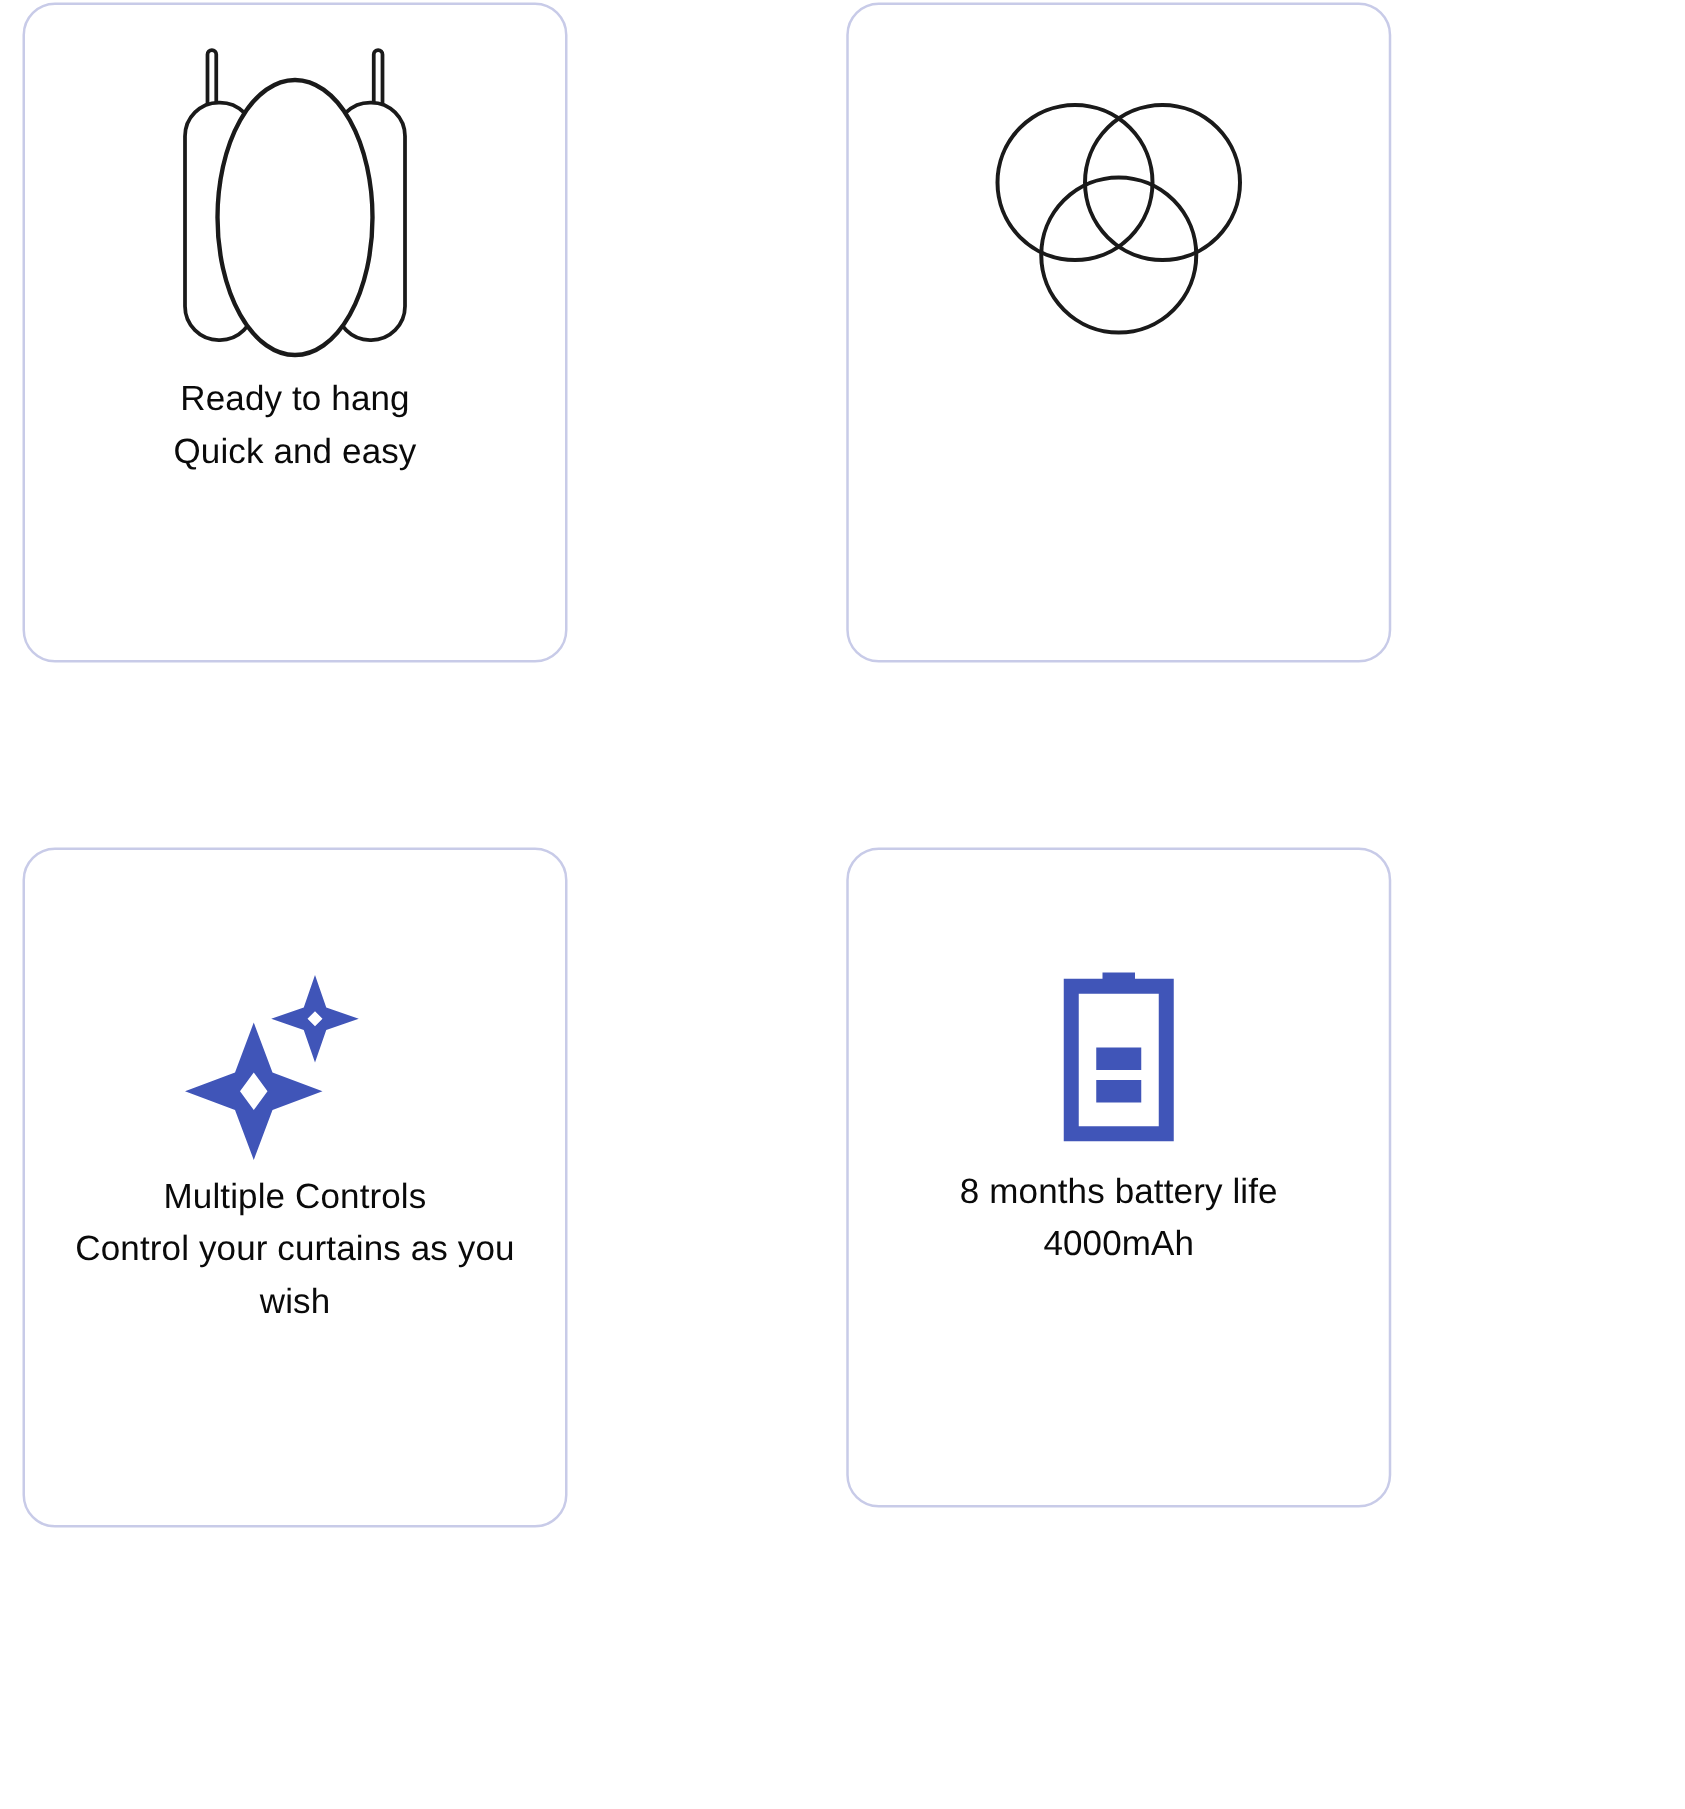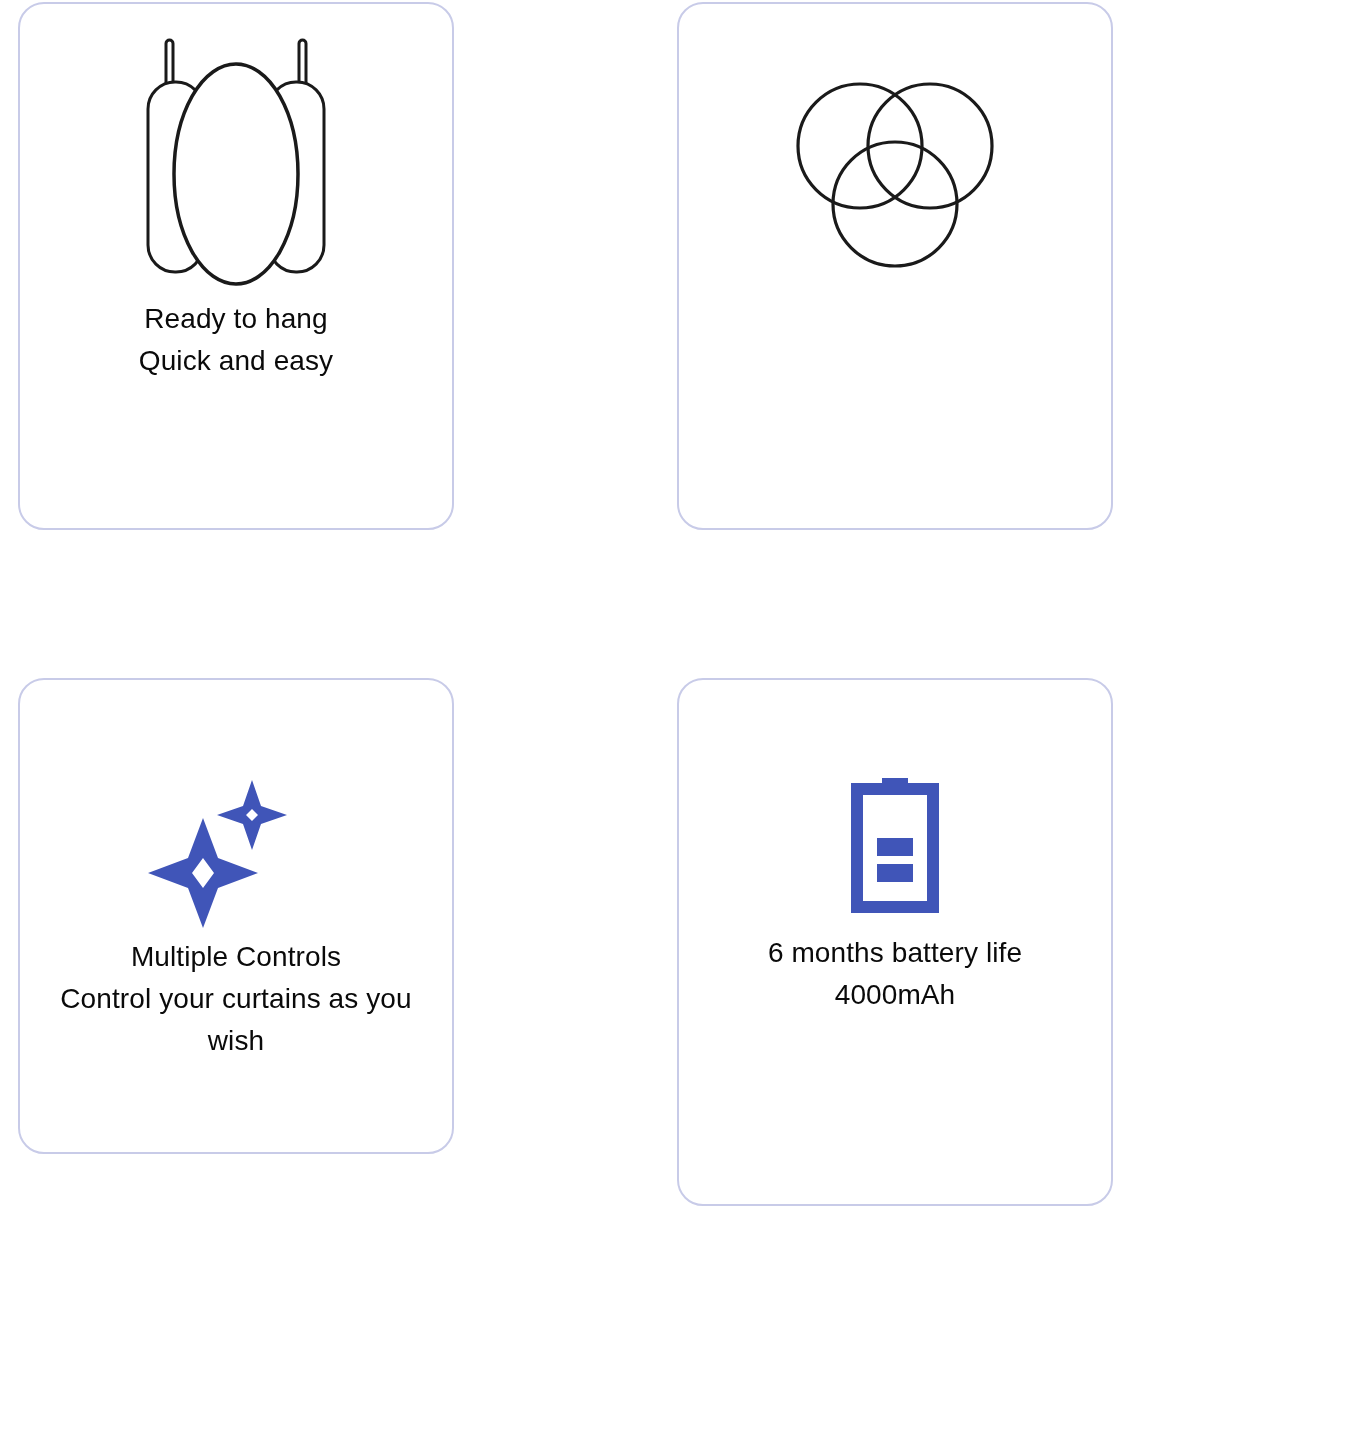--- a/index.html
+++ b/index.html
@@ -29,21 +29,21 @@
     box-sizing: border-box;
     background: #ffffff;
     border: 2px solid #c8cbe8;
     border-radius: 26px;
   }
 
   
   .card-pos-0 { left: 2px;   top: 2px;   width: 436px; height: 528px; }
   .card-pos-1 { left: 661px; top: 2px;   width: 436px; height: 528px; }
   
-  .card-pos-2 { left: 2px;   top: 678px; width: 436px; height: 476px; }
+  .card-pos-2 { left: 2px;   top: 678px; width: 436px; height: 544px; }
   .card-pos-3 { left: 661px; top: 678px; width: 436px; height: 528px; }
 
   .card-icon {
     position: absolute;
     left: 0;
     top: 0;
     width: 100%;
     display: flex;
     align-items: flex-end;
     justify-content: center;
@@ -128,17 +128,17 @@
       <svg class="icon-svg" width="120" height="150" viewBox="0 0 120 150" aria-hidden="true">
 
         <rect x="47" y="8" width="26" height="12" fill="#4055b8"></rect>
 
         <rect x="22" y="19" width="76" height="118" fill="none" stroke="#4055b8" stroke-width="12"></rect>
 
         <rect x="42" y="68" width="36" height="18" fill="#4055b8"></rect>
         <rect x="42" y="94" width="36" height="18" fill="#4055b8"></rect>
       </svg>
     </div>
-    <div class="card-text card-text-3">6 months battery life
+    <div class="card-text card-text-3">8 months battery life
 4000mAh</div>
   </div>
 
 </div>
 
 </body></html>

